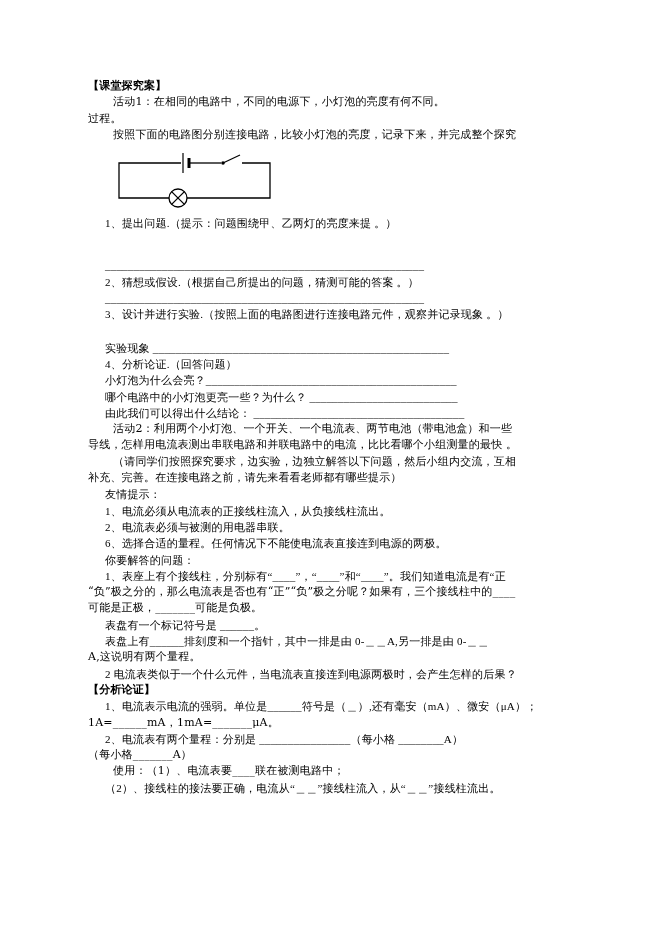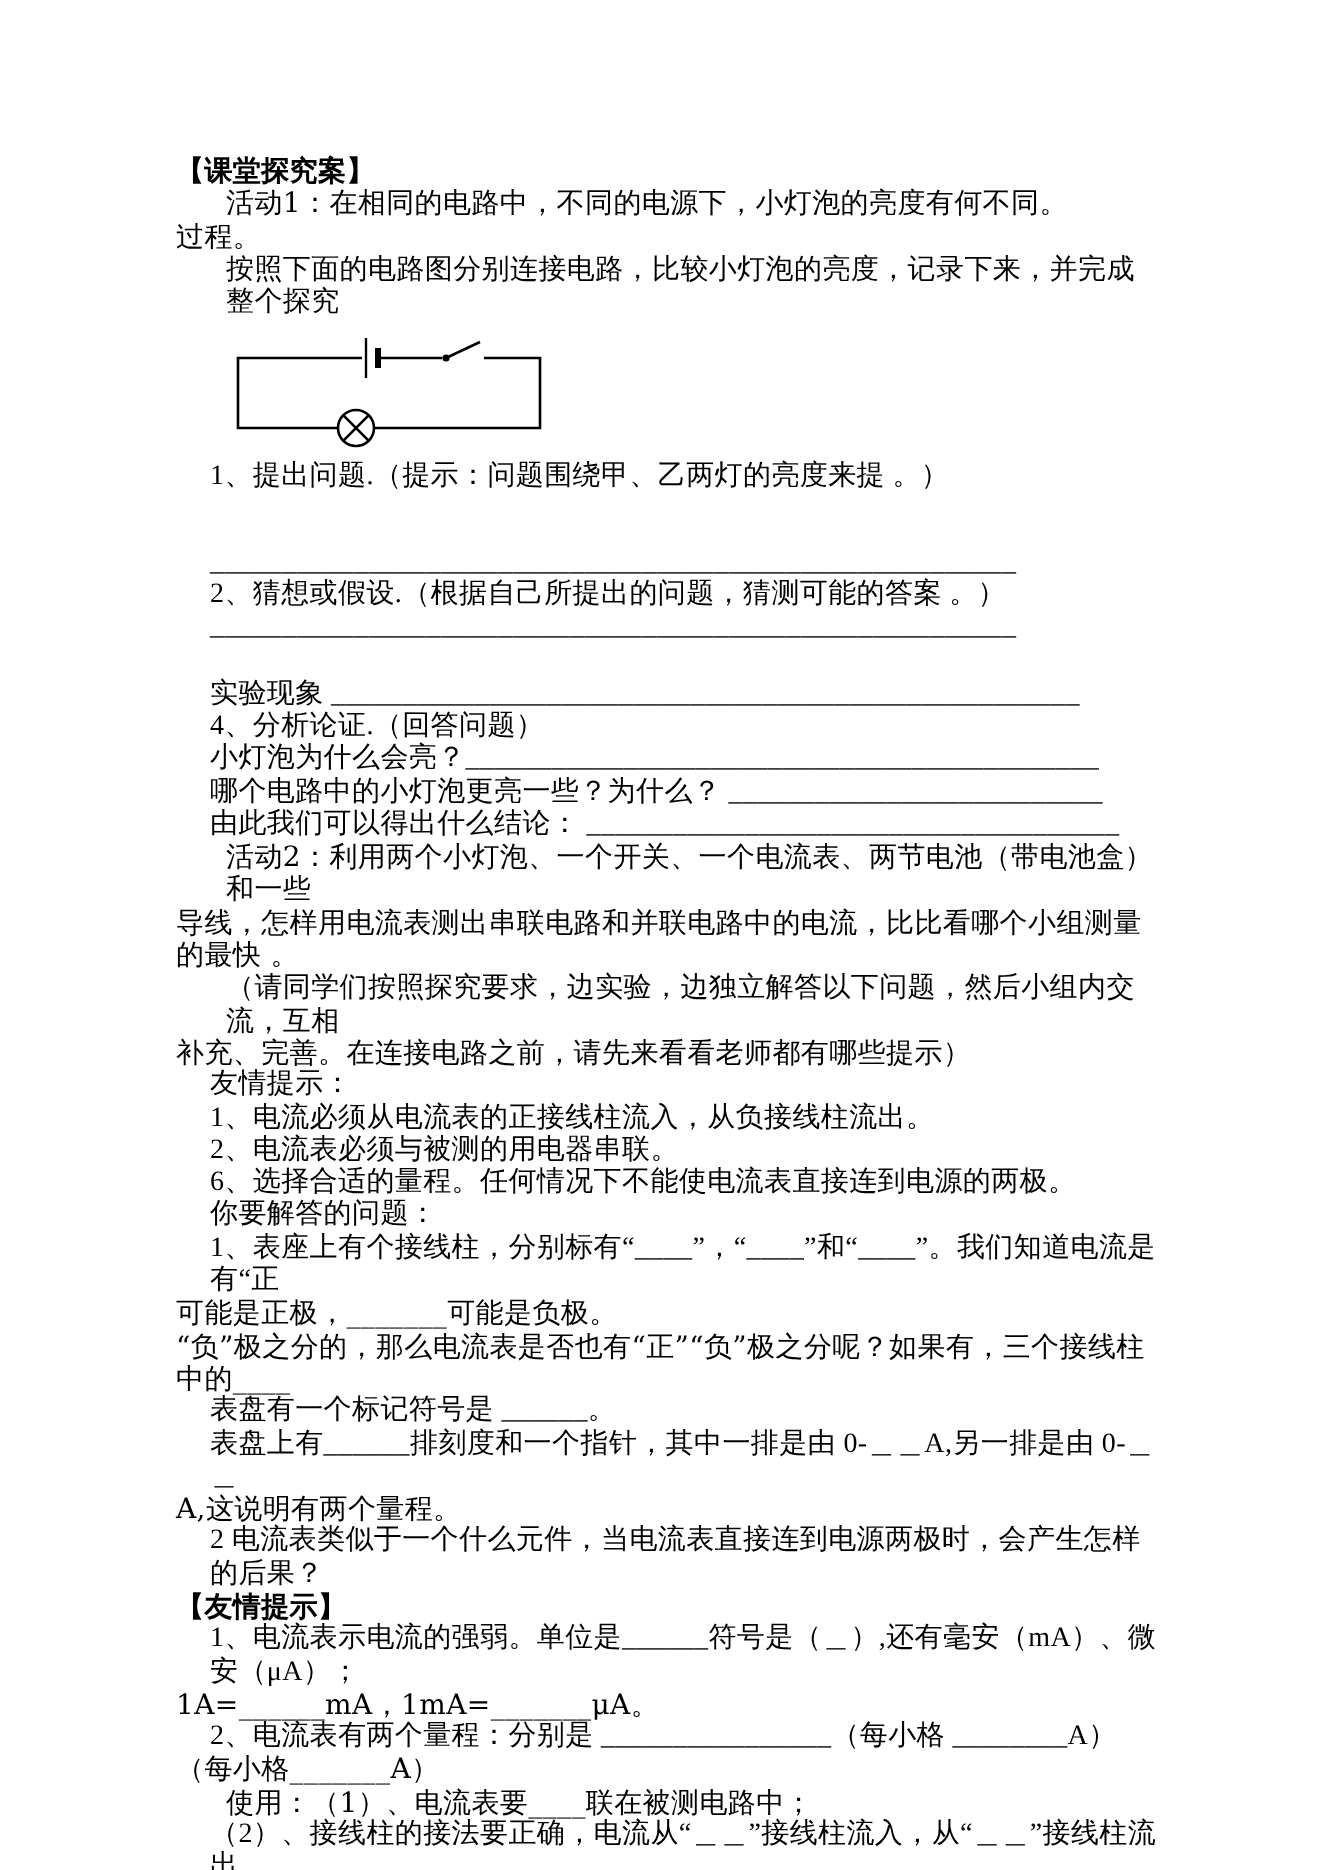--- a/index.html
+++ b/index.html
@@ -7,21 +7,21 @@
     padding: 0;
     background: #ffffff;
   }
   .page {
     position: relative;
     width: 602px;
     height: 935px;
     background: #ffffff;
     color: #000000;
     font-family: "DejaVu Serif", "Liberation Serif", serif;
-    font-size: 14px;
+    font-size: 11px;
     line-height: 16.3px;
     overflow: hidden;
   }
   .content {
     position: absolute;
     left: 88px;
     top: 78px;
     width: 492px;
   }
   .line {
@@ -76,43 +76,44 @@
           </g>
         </g>
       </svg>
     </div>
 
     <div class="line i1">1、提出问题.（提示：问题围绕甲、乙两灯的亮度来提 。）</div>
     <div class="spacer sp-a"></div>
     <div class="line i1">________________________________________________________</div>
     <div class="line i1">2、猜想或假设.（根据自己所提出的问题，猜测可能的答案 。）</div>
     <div class="line i1">________________________________________________________</div>
+    <div class="line i1">3、设计并进行实验.（按照上面的电路图进行连接电路元件，观察并记录现象 。）</div>
     <div class="spacer sp-b"></div>
     <div class="line i1">实验现象 ____________________________________________________</div>
     <div class="line i1">4、分析论证.（回答问题）</div>
     <div class="line i1">小灯泡为什么会亮？____________________________________________</div>
     <div class="line i1">哪个电路中的小灯泡更亮一些？为什么？ __________________________</div>
     <div class="line i1">由此我们可以得出什么结论： _____________________________________</div>
     <div class="line i2">活动2：利用两个小灯泡、一个开关、一个电流表、两节电池（带电池盒）和一些</div>
     <div class="line i0">导线，怎样用电流表测出串联电路和并联电路中的电流，比比看哪个小组测量的最快 。</div>
     <div class="line i2">（请同学们按照探究要求，边实验，边独立解答以下问题，然后小组内交流，互相</div>
     <div class="line i0">补充、完善。在连接电路之前，请先来看看老师都有哪些提示）</div>
     <div class="line i1">友情提示：</div>
     <div class="line i1">1、电流必须从电流表的正接线柱流入，从负接线柱流出。</div>
     <div class="line i1">2、电流表必须与被测的用电器串联。</div>
     <div class="line i1">6、选择合适的量程。任何情况下不能使电流表直接连到电源的两极。</div>
     <div class="line i1">你要解答的问题：</div>
     <div class="line i1">1、表座上有个接线柱，分别标有“____”，“____”和“____”。我们知道电流是有“正</div>
+    <div class="line i0">“负”极之分的，那么电流表是否也有“正”“负”极之分呢？如果有，三个接线柱中的____</div>
     <div class="line i0">可能是正极，_______可能是负极。</div>
-    <div class="line i0">“负”极之分的，那么电流表是否也有“正”“负”极之分呢？如果有，三个接线柱中的____</div>
     <div class="line i1">表盘有一个标记符号是 ______。</div>
     <div class="line i1">表盘上有______排刻度和一个指针，其中一排是由 0-＿＿A,另一排是由 0-＿＿</div>
     <div class="line i0">A,这说明有两个量程。</div>
     <div class="line i1">2 电流表类似于一个什么元件，当电流表直接连到电源两极时，会产生怎样的后果？</div>
-    <div class="line i0 h">【友情提示】</div>
+    <div class="line i0 h">【分析论证】</div>
     <div class="line i1">1、电流表示电流的强弱。单位是______符号是（＿）,还有毫安（mA）、微安（μA）；</div>
     <div class="line i0">1A=______mA，1mA=_______μA。</div>
     <div class="line i1">2、电流表有两个量程：分别是 ________________（每小格 ________A）</div>
     <div class="line i0">（每小格_______A）</div>
     <div class="line i2">使用：（1）、电流表要____联在被测电路中；</div>
     <div class="line i1">（2）、接线柱的接法要正确，电流从“＿＿”接线柱流入，从“＿＿”接线柱流出。</div>
 
   </div>
 </div>
 

